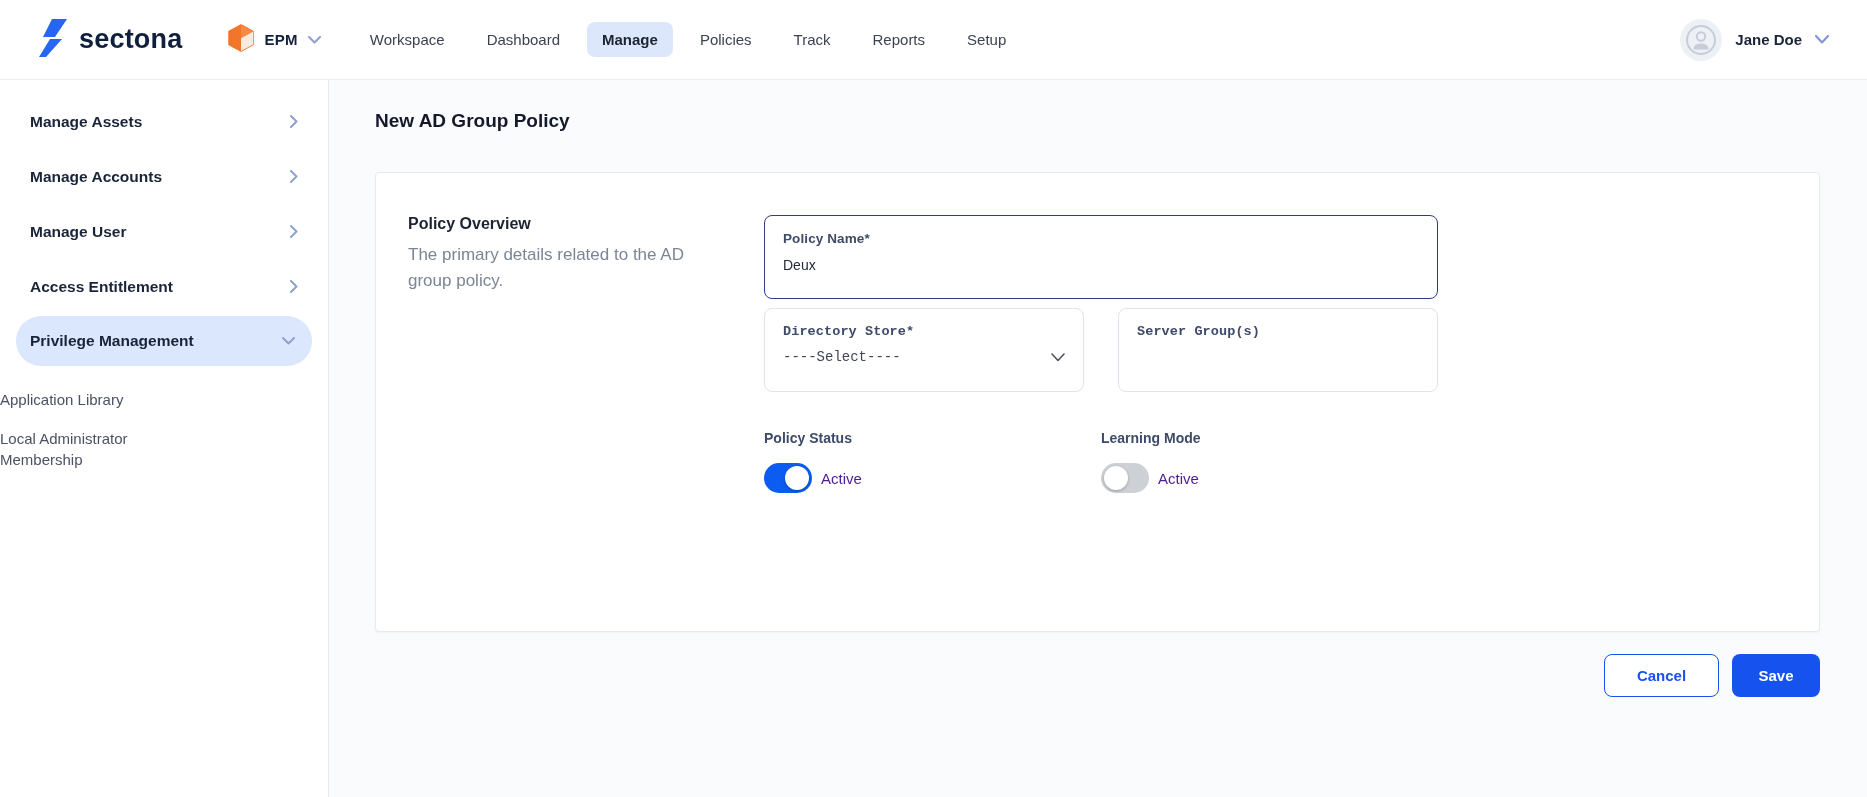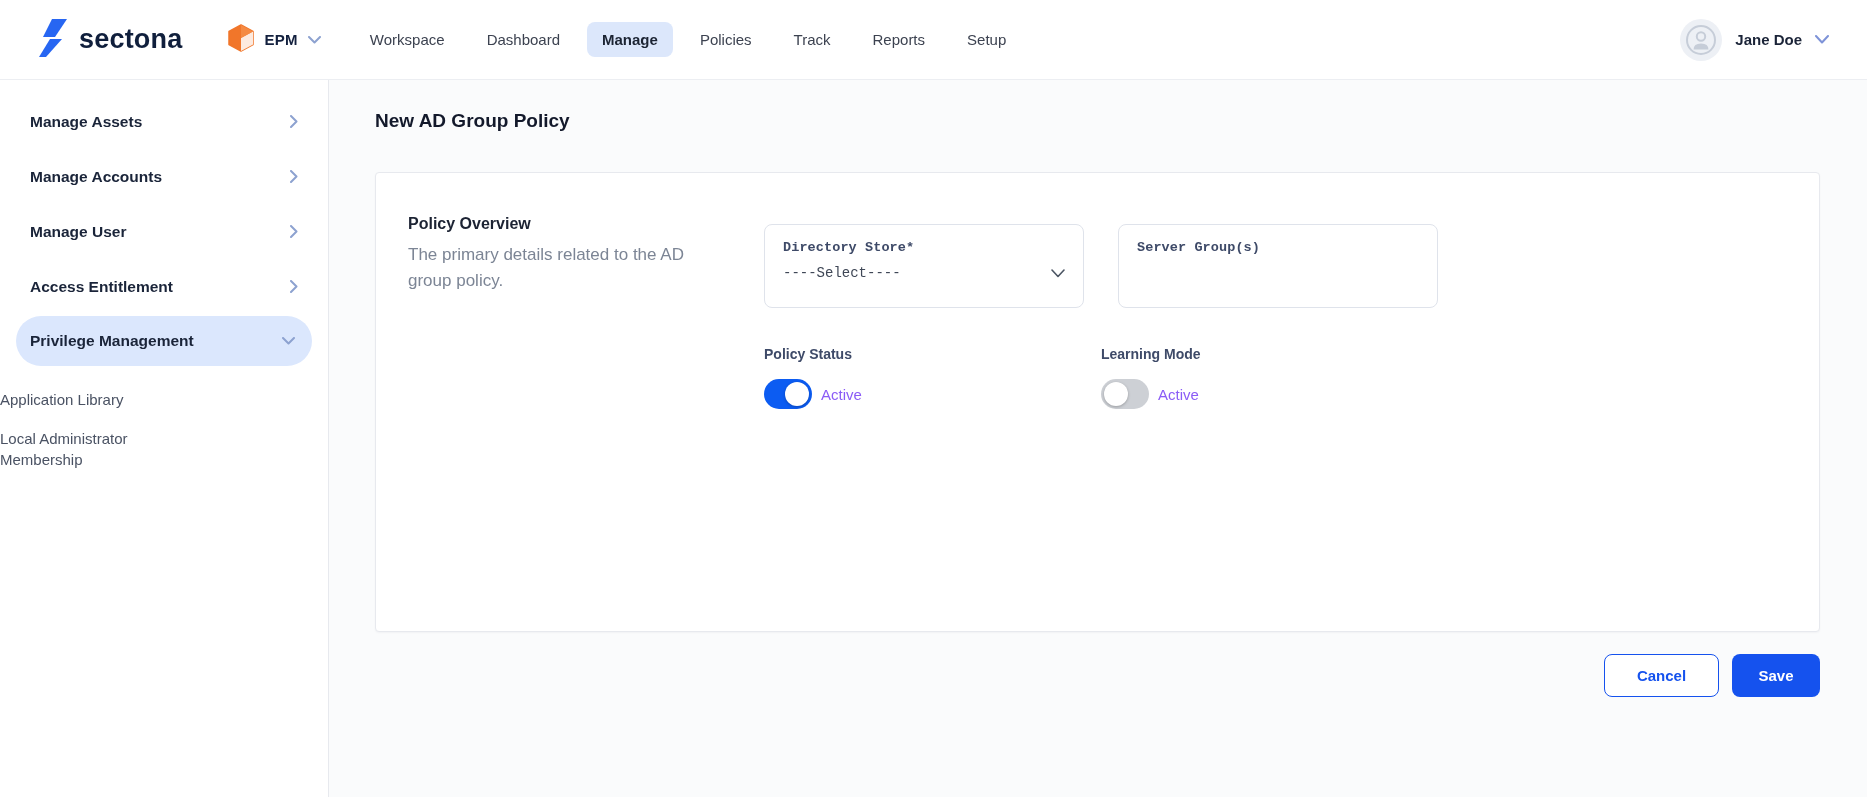--- a/index.html
+++ b/index.html
@@ -51,21 +51,21 @@
   .toggles { display:flex; margin-top:38px; }
   .toggle-col { width:354px; }
   .t-label { font-size:14px; font-weight:700; color:#3e4a68; margin-bottom:17px; }
   .t-line { display:flex; align-items:center; gap:9px; }
   .switch { width:48px; height:30px; border-radius:15px; position:relative; cursor:pointer; flex-shrink:0; }
   .switch.on { background:#0c5cf2; }
   .switch.off { background:#cdd0d5; }
   .knob { width:24px; height:24px; border-radius:50%; background:#fff; position:absolute; top:3px; box-shadow:0 1px 3px rgba(0,0,0,.25); }
   .switch.on .knob { right:3px; }
   .switch.off .knob { left:3px; }
-  .t-state { font-size:15px; color:#8b5cf6; }
+  .t-state { font-size:15px; color:#4c1d95; }
 
   .footer { display:flex; justify-content:flex-end; gap:13px; margin-top:22px; }
   .btn { height:43px; border-radius:8px; font-family:"Liberation Sans", sans-serif; font-size:15px; font-weight:700; cursor:pointer; }
   .btn-cancel { width:115px; background:#fff; border:1.5px solid #1552ee; color:#1552ee; }
   .btn-save { width:88px; background:#1552ee; border:none; color:#fff; }
 
   .chev { flex-shrink:0; }
 </style>
 </head>
 <body>
@@ -165,20 +165,24 @@
   <div class="main">
     <div class="page-title">New AD Group Policy</div>
 
     <div class="card">
       <div class="overview">
         <div class="overview-title">Policy Overview</div>
         <div class="overview-desc">The primary details related to the AD group policy.</div>
       </div>
 
       <div class="form">
+        <div class="box focused">
+          <label class="f-label">Policy Name*</label>
+          <input class="f-input" value="Deux" style="">
+        </div>
 
         <div class="row2">
           <div class="box">
             <label class="f-label">Directory Store*</label>
             <div class="select-line">
               <span>----Select----</span>
               <svg class="chev" width="14" height="9" viewBox="0 0 14 9">
                   <polyline points="1,1 7,7.5 13,1" fill="none" stroke="#4b5563" stroke-width="1.6" stroke-linecap="round" stroke-linejoin="round"></polyline>
                 </svg>
             </div>

